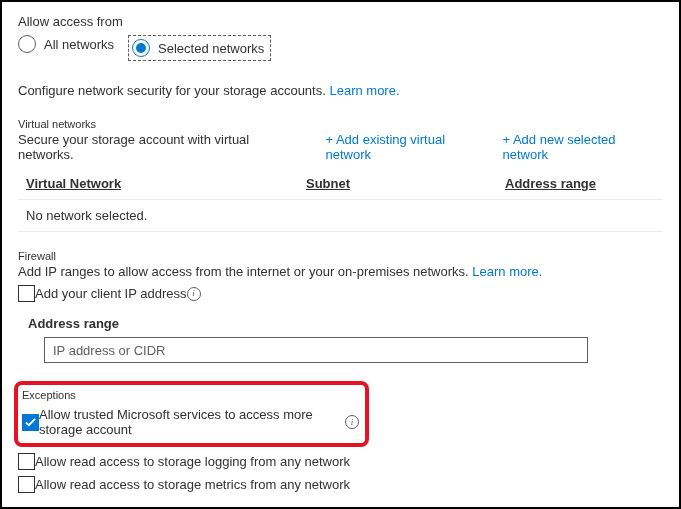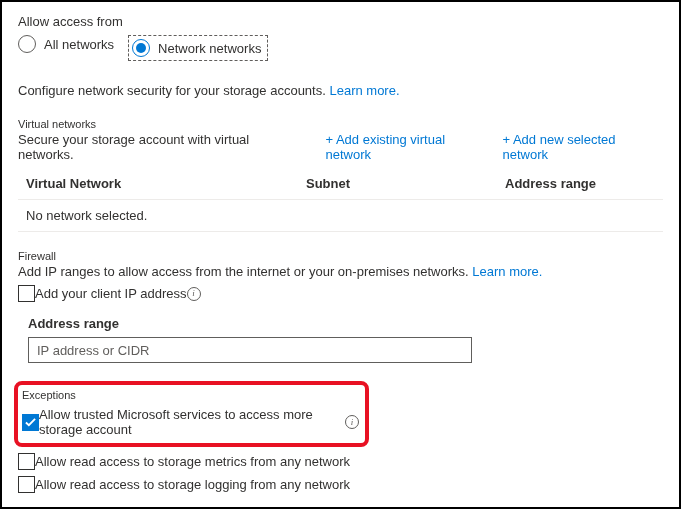--- a/index.html
+++ b/index.html
@@ -42,43 +42,43 @@
   .vnet-row { display: flex; align-items: center; gap: 10px; margin-bottom: 6px; }
   .vnet-row .spacer { flex: 1; }
   .table {
     width: 100%;
   }
   .thead, .trow {
     display: grid;
     grid-template-columns: 280px 1fr 150px;
     padding: 8px 8px;
   }
-  .thead { font-weight: 600; border-bottom: 1px solid #edebe9; }
+  .thead { font-weight: 600; border-bottom: 1px solid #edebe9; text-decoration: underline; }
   .trow { border-bottom: 1px solid #edebe9; color: #323130; }
   .thead .col-right { text-align: left; }
   .fw-desc { margin-top: 18px; }
   .chk-row { display: flex; align-items: center; margin-top: 6px; }
   .checkbox {
     width: 17px; height: 17px; border: 1px solid #323130; background: #fff;
     display: inline-flex; align-items: center; justify-content: center; cursor: pointer;
     flex-shrink: 0;
   }
   .checkbox.checked { background: #0078d4; border-color: #0078d4; }
   .checkbox.checked svg { display: block; }
   .checkbox svg { display: none; }
   .info-icon {
     width: 14px; height: 14px; border: 1px solid #605e5c; border-radius: 50%;
     display: inline-flex; align-items: center; justify-content: center;
     font-size: 9px; color: #605e5c; font-style: italic; font-family: Georgia, serif;
     line-height: 1; cursor: default; flex-shrink: 0;
   }
   .field-label { font-weight: 600; margin: 14px 0 6px 10px; font-size: 13px; }
   .text-input {
-    width: 444px; height: 26px; border: 1px solid #605e5c; padding: 2px 8px;
-    font-family: inherit; font-size: 13px; color: #323130; margin-left: 10px;
+    width: 544px; height: 26px; border: 1px solid #605e5c; padding: 2px 8px;
+    font-family: inherit; font-size: 13px; color: #323130; margin-left: 26px;
   }
   .text-input::placeholder { color: #605e5c; }
   .exceptions { margin-top: 18px; }
   .highlight-box {
     border: 4px solid #e81123;
     border-radius: 8px;
     padding: 4px 6px 6px 0;
     margin-left: -4px;
     width: 355px;
   }
@@ -93,21 +93,21 @@
 
 
 <div class="section-heading">Allow access from</div>
 <div class="radio-row">
   <label class="radio-opt">
     <span class="radio"></span>
     <span>All networks</span>
   </label>
   <span class="radio-focus">
     <span class="radio checked"></span>
-    <span>Network networks</span>
+    <span>Selected networks</span>
   </span>
 </div>
 
 <div class="desc">
   <span>Configure network security for your storage accounts.</span>
   <a class="link">Learn more.</a>
 </div>
 
 
 <div class="subhead">Virtual networks</div>
@@ -158,25 +158,25 @@
       </span>
       <span>Allow trusted Microsoft services to access more storage account</span>
       <span class="info-icon">i</span>
     </div>
   </div>
   <div class="post-rows">
     <div class="chk-row">
       <span class="checkbox">
         
       </span>
-      <span>Allow read access to storage metrics from any network</span>
+      <span>Allow read access to storage logging from any network</span>
     </div>
     <div class="chk-row">
       <span class="checkbox">
         
       </span>
-      <span>Allow read access to storage logging from any network</span>
+      <span>Allow read access to storage metrics from any network</span>
     </div>
   </div>
 </div>
 
 
 
 
 </body></html>

